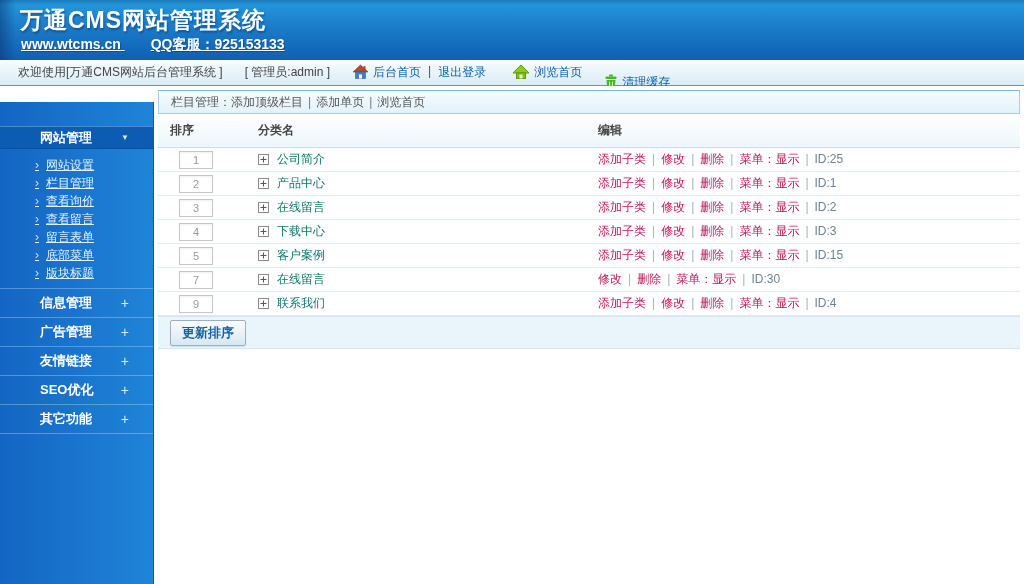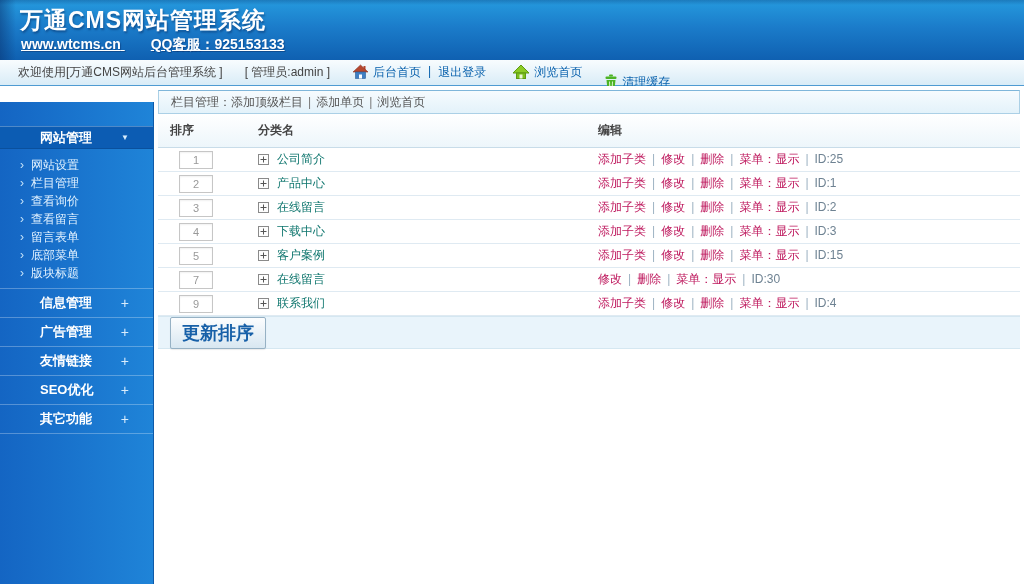--- a/index.html
+++ b/index.html
@@ -37,21 +37,21 @@
   .sec-head{position:relative;color:#fff;font-size:13px;font-weight:bold;cursor:pointer;}
   .sec-head.expanded{height:23px;line-height:23px;background:#0c5cb3;padding-left:40px;
         box-shadow:inset 0 1px 0 rgba(255,255,255,.28), inset 0 -1px 0 rgba(0,0,0,.12);}
   .sec-head.collapsed{height:28px;line-height:28px;padding-left:40px;
         border-top:1px solid rgba(255,255,255,.28);}
   .sec-head.collapsed:last-child{border-bottom:1px solid rgba(255,255,255,.28);}
   .sec-arrow{position:absolute;right:24px;top:0;font-weight:normal;color:#d8ecfc;}
   .sec-head.expanded .sec-arrow{font-size:8px;}
   .sec-head.collapsed .sec-arrow{font-size:14px;}
   .submenu{padding:7px 0 6px 0;}
-  .subitem{height:18px;line-height:18px;padding-left:20px;font-size:12px;color:#e2f2ff;cursor:pointer;}
+  .subitem{height:18px;line-height:18px;padding-left:35px;font-size:12px;color:#e2f2ff;cursor:pointer;text-decoration:underline;}
   .bullet{margin-right:7px;color:#c4e2f9;font-size:12px;}
 
   
   .main{position:absolute;left:154px;top:86px;right:0;bottom:0;background:#fff;font-size:12px;}
   .crumb{margin:4px 4px 0 4px;height:22px;line-height:22px;box-sizing:content-box;
         background:linear-gradient(#f6fbfe,#e3f2fa);border:1px solid #abd0e6;border-top-color:#7fb6da;
         padding-left:12px;color:#555;}
   .crumb-link{color:#555;text-decoration:none;cursor:pointer;}
   .crumb-sep{color:#777;margin:0 5px;}
 
@@ -68,21 +68,21 @@
         color:#999;font-size:11px;text-align:center;font-family:"Liberation Sans","DejaVu Sans",sans-serif;
         box-shadow:inset 0 1px 2px rgba(0,0,0,.06);}
   .plusbox{display:inline-block;line-height:0;margin-right:8px;cursor:pointer;}
   .cat-name{color:#0f766e;}
   .act-link{color:#be185d;text-decoration:none;cursor:pointer;}
   .act-sep{color:#9db2c2;margin:0 6px;}
   .row-id{color:#6e8292;}
 
   .fstrip{margin:0 4px;height:31px;background:#e9f4fb;border-top:1px solid #d5e7f1;
         border-bottom:1px solid #d5e7f1;display:flex;align-items:center;}
-  .upd-btn{margin-left:12px;padding:3px 11px;font-size:18px;font-weight:bold;color:#1760a8;
+  .upd-btn{margin-left:12px;padding:3px 11px;font-size:13px;font-weight:bold;color:#1760a8;
         background:linear-gradient(#fcfdfe,#d8e7f1);border:1px solid #96b1c4;border-radius:2px;
         cursor:pointer;font-family:Liberation Serif, serif;
         box-shadow:0 1px 1px rgba(0,0,0,.08);}
 </style>
 </head>
 <body>
 
 <div class="page">
 
   <div class="hdr">

